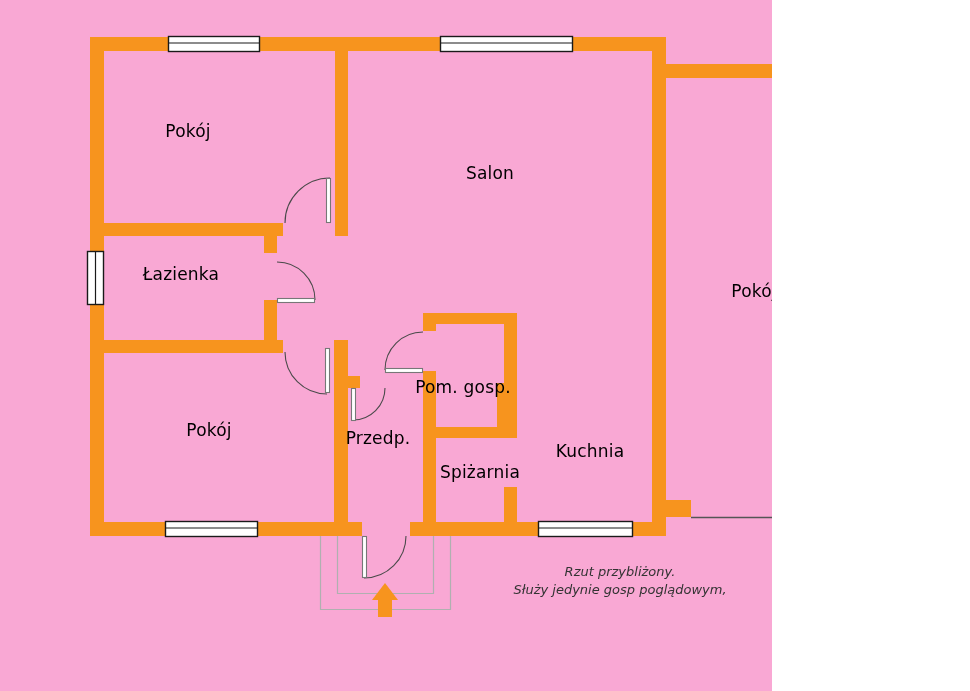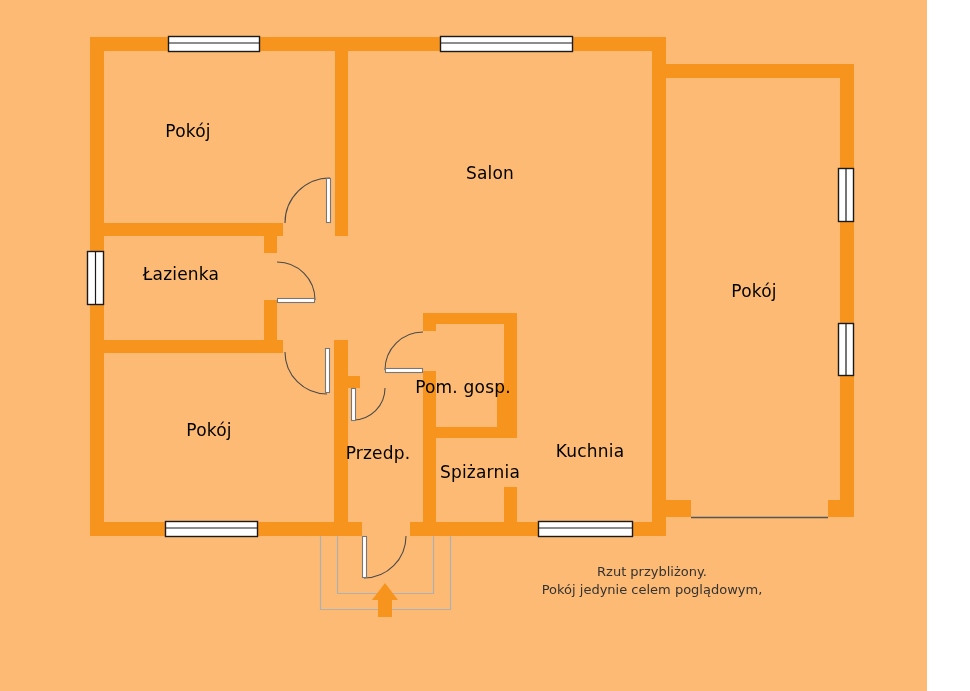--- a/index.html
+++ b/index.html
@@ -1,17 +1,17 @@
 <!DOCTYPE html>
 <html><head>
 <meta charset="utf-8">
 <style>
   html,body{margin:0;padding:0;background:#fff;}
   .canvas{
-    position:relative;width:927px;height:691px;background:#fdba74;overflow:hidden;
+    position:relative;width:772px;height:691px;background:#f9a8d4;overflow:hidden;
     font-family:"DejaVu Sans","Liberation Sans",sans-serif;
   }
   #plan-svg{position:absolute;left:0;top:0;}
   .room-label{
     position:absolute;transform:translate(-50%,-50%);
     font-size:17px;color:#000;white-space:nowrap;letter-spacing:0.2px;
   }
   .disclaimer{
     position:absolute;transform:translateX(-50%);
     text-align:center;font-size:13px;line-height:18px;color:#333;white-space:nowrap;
@@ -75,23 +75,23 @@
       <path d="M364,578 A42,42 0 0 0 406,536" fill="none" stroke="#4a4a4a" stroke-width="1.1"></path>
       <rect x="362.5" y="536.5" width="4" height="41" fill="#ffffff" stroke="#777777" stroke-width="1.1"></rect>
       <polygon points="385,583 372,600 398,600" fill="#F7941E"></polygon>
       <rect x="378" y="600" width="14" height="17" fill="#F7941E"></rect>
     </svg>
   <div id="labels">
       <div class="room-label" style="left: 188px; top: 131px;">Pokój</div>
       <div class="room-label" style="left: 490px; top: 173px;">Salon</div>
       <div class="room-label" style="left: 181px; top: 274px;">Łazienka</div>
       <div class="room-label" style="left: 209px; top: 430px;">Pokój</div>
-      <div class="room-label" style="left: 378px; top: 453px; text-align: right;">Przedp.</div>
+      <div class="room-label" style="left: 378px; top: 438px; text-align: right;">Przedp.</div>
       <div class="room-label" style="left: 463px; top: 357px; margin-top: 30px;">Pom. gosp.</div>
       <div class="room-label" style="left: 480px; top: 472px;">Spiżarnia</div>
       <div class="room-label" style="left: 590px; top: 451px;">Kuchnia</div>
       <div class="room-label" style="left: 754px; top: 291px;">Pokój</div>
     </div>
-  <div class="disclaimer" id="disclaimer" style="left: 652px; top: 563px; color: rgb(51, 51, 51);">
+  <div class="disclaimer" id="disclaimer" style="left: 620px; top: 563px; color: rgb(51, 51, 51); font-style: italic;">
     <div>Rzut przybliżony.</div>
-    <div>Pokój jedynie celem poglądowym,</div>
+    <div>Służy jedynie gosp poglądowym,</div>
   </div>
 </div>
 
 </body></html>

